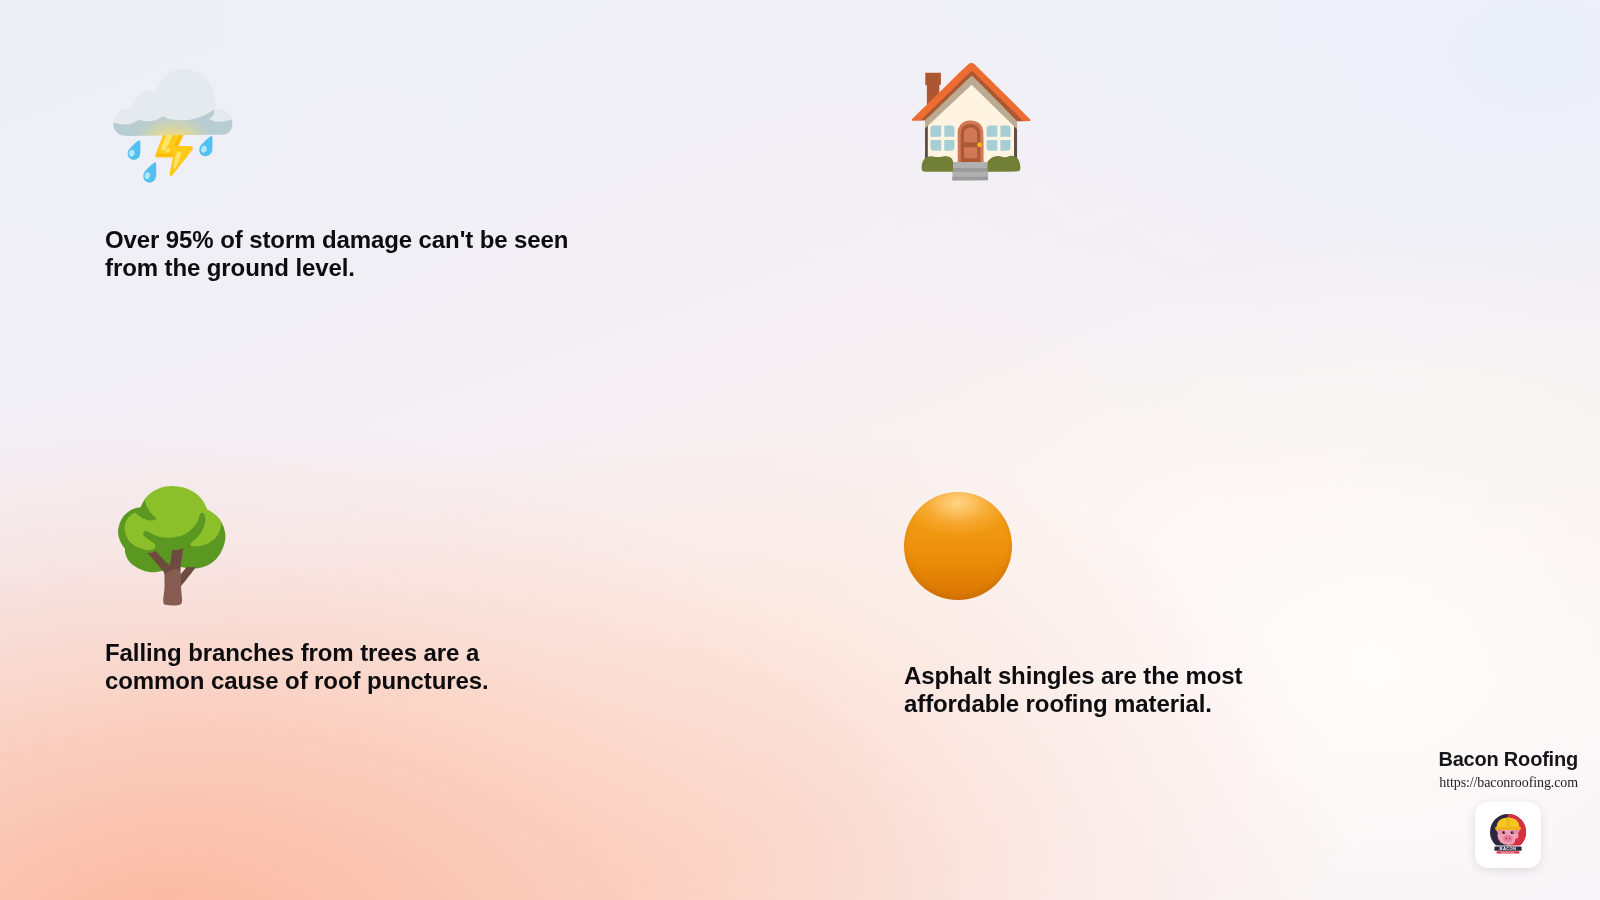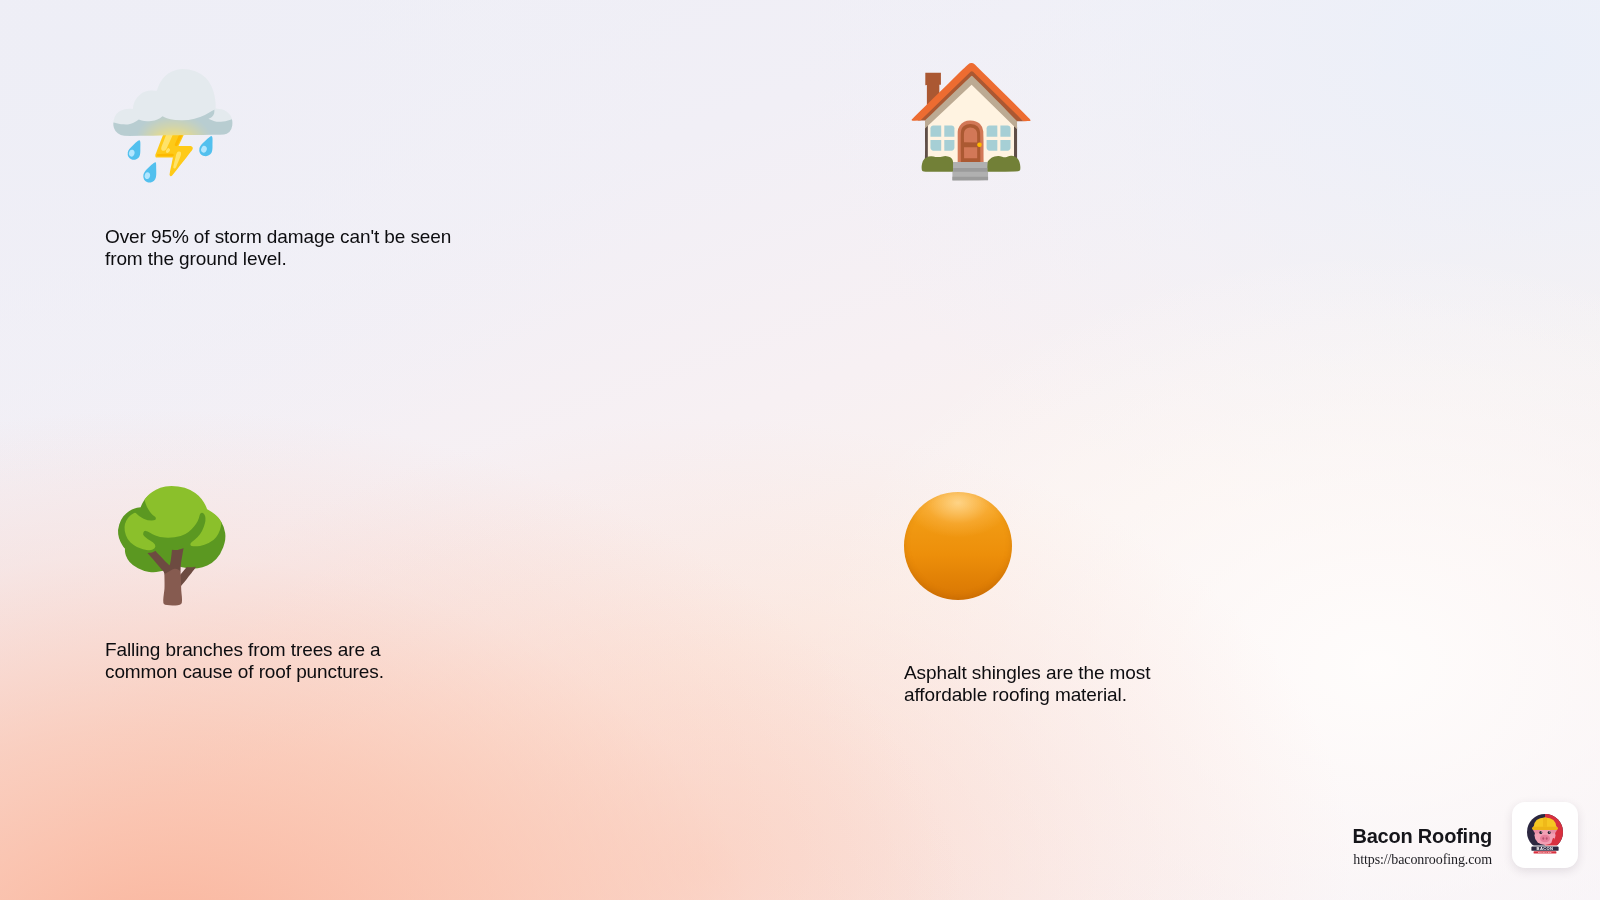--- a/index.html
+++ b/index.html
@@ -32,22 +32,22 @@
     font-size:108px;
     line-height:1;
     height:118px;
     display:block;
     font-family:"DejaVu Sans", sans-serif;
     user-select:none;
   }
 
   .cell-text {
     font-family:"Liberation Sans", sans-serif;
-    font-weight:normal;
-    font-size:19px;
+    font-weight:bold;
+    font-size:24px;
     line-height:1.18;
     letter-spacing:-0.1px;
     color:#0d0d10;
     white-space:pre-line;
   }
 
   
   #cell-0 { left:105px; top:72px; }
   #cell-0 .cell-text { margin-top:36px; }
 
@@ -69,22 +69,23 @@
       linear-gradient(180deg, #f7a823 0%, #f19a13 28%, #ed8f0a 58%, #e07f05 84%, #d97704 100%);
     box-shadow: inset 0 -3px 6px rgba(150,75,0,0.22);
   }
 
   
   #footer {
     position:absolute;
     right:22px;
     bottom:32px;
     display:flex;
-    align-items:flex-end;
-    gap:20px;
+    align-items:center;
+    gap:11px;
+    flex-direction:column;
   }
 
   #footer-text {
     display:flex;
     flex-direction:column;
     align-items:flex-end;
     gap:4px;
   }
 
   #brand-name {

